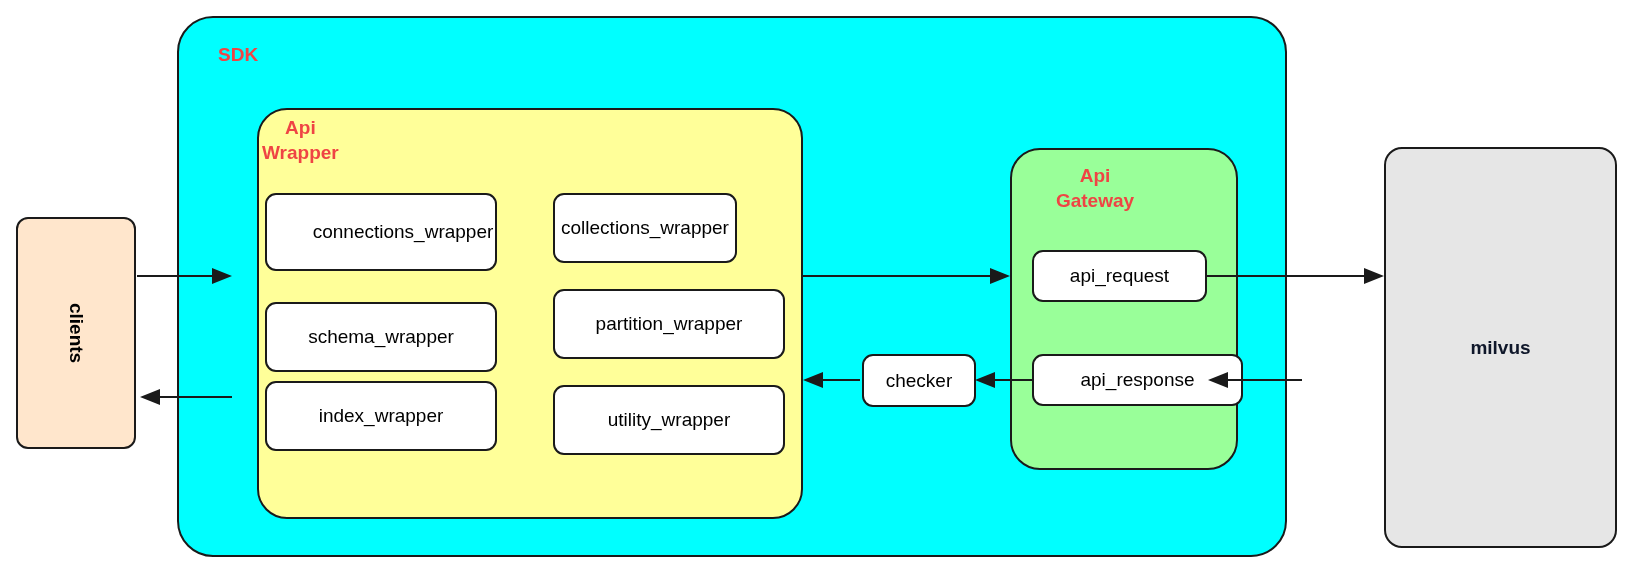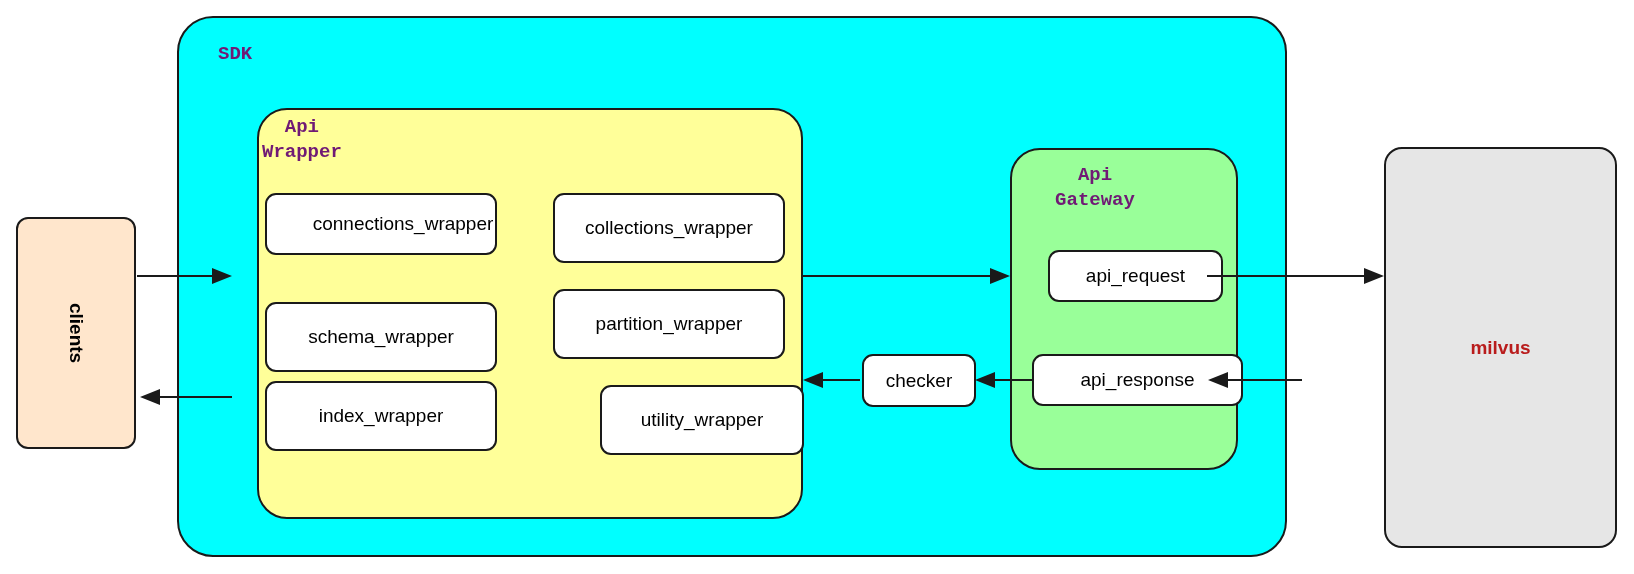--- a/index.html
+++ b/index.html
@@ -35,50 +35,49 @@
   #api-gateway-container {
     left: 1010px; top: 148px; width: 228px; height: 322px;
     background: #99ff99;
     border-radius: 30px;
   }
   
   .container-title {
     position: absolute;
     font-weight: bold;
     font-size: 19px;
-    color: #701a75;
+    color: #ef4444;
     line-height: 1.32;
     white-space: pre-line;
     text-align: center;
-    font-family: Liberation Mono, monospace;
   }
   #sdk-title   { left: 218px; top: 42px; }
   #api-wrapper-title { left: 262px; top: 115px; }
   #api-gateway-title { left: 1040px; top: 163px; width: 110px; }
   
   .leaf {
     position: absolute;
     box-sizing: border-box;
     background: #ffffff;
     border: 2px solid #1a1a1a;
     border-radius: 11px;
     align-items: center;
     justify-content: center;
     display: flex;
     font-size: 19px;
     color: #000000;
     text-align: center;
   }
-  #connections_wrapper { left: 265px; top: 193px; width: 232px; height: 62px; padding-left: 44px; }
-  #collections_wrapper { left: 553px; top: 193px; width: 232px; height: 70px; }
+  #connections_wrapper { left: 265px; top: 193px; width: 232px; height: 78px; padding-left: 44px; }
+  #collections_wrapper { left: 553px; top: 193px; width: 184px; height: 70px; }
   #schema_wrapper      { left: 265px; top: 302px; width: 232px; height: 70px; }
   #partition_wrapper   { left: 553px; top: 289px; width: 232px; height: 70px; }
   #index_wrapper       { left: 265px; top: 381px; width: 232px; height: 70px; }
-  #utility_wrapper     { left: 553px; top: 385px; width: 204px; height: 70px; margin-left: 47px; }
-  #api_request  { left: 1032px; top: 250px; width: 175px; height: 52px; margin-left: 16px; }
+  #utility_wrapper     { left: 553px; top: 385px; width: 232px; height: 70px; }
+  #api_request  { left: 1032px; top: 250px; width: 175px; height: 52px; }
   #api_response { left: 1032px; top: 354px; width: 211px; height: 52px; }
   #checker      { left: 862px; top: 354px; width: 114px; height: 53px; }
   
   #clients-box {
     left: 16px; top: 217px; width: 120px; height: 232px;
     background: #ffe6cc;
     border: 2px solid #1a1a1a;
     border-radius: 12px;
     align-items: center;
     justify-content: center;
@@ -95,21 +94,21 @@
     left: 1384px; top: 147px; width: 233px; height: 401px;
     background: #e6e6e6;
     border: 2px solid #1a1a1a;
     border-radius: 18px;
     align-items: center;
     justify-content: center;
   }
   #milvus-label {
     font-weight: bold;
     font-size: 19px;
-    color: #b91c1c;
+    color: #0f172a;
   }
   
   .connector { position: absolute; overflow: visible; }
   .conn-line { stroke: #1a1a1a; stroke-width: 2; fill: none; }
   .conn-head { fill: #1a1a1a; }
 </style>
 </head>
 <body>
 
 <div id="canvas">

